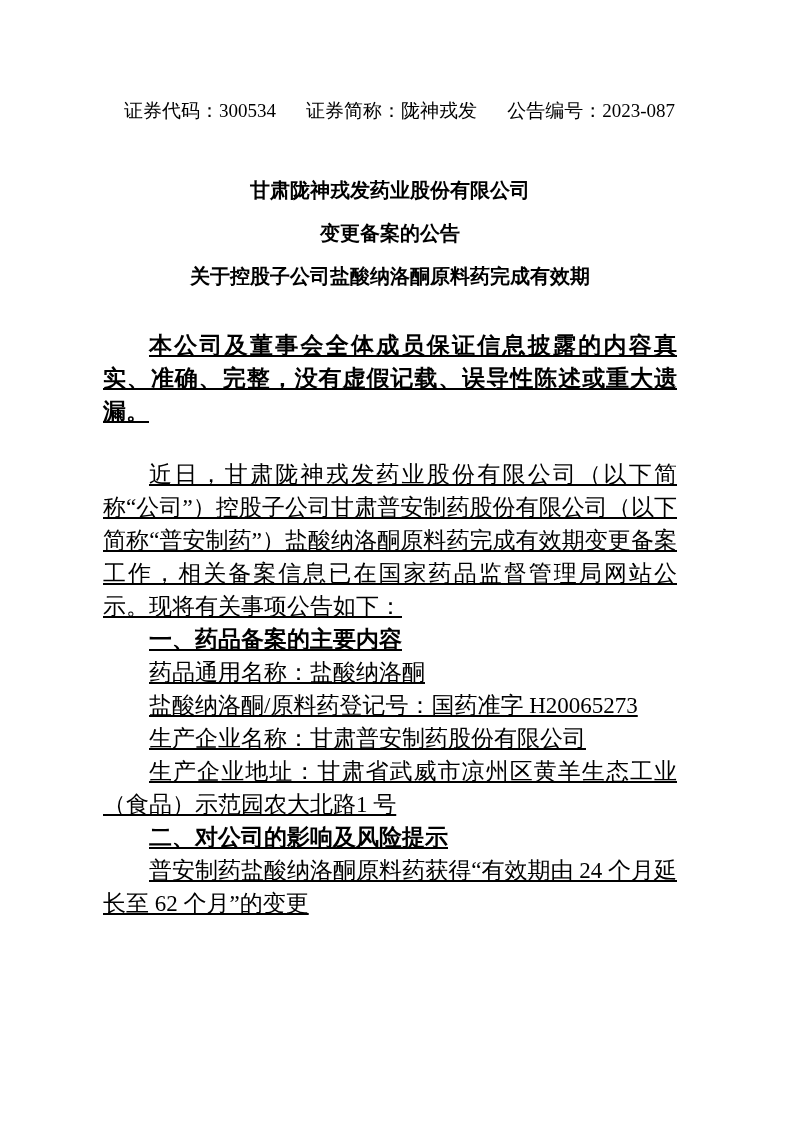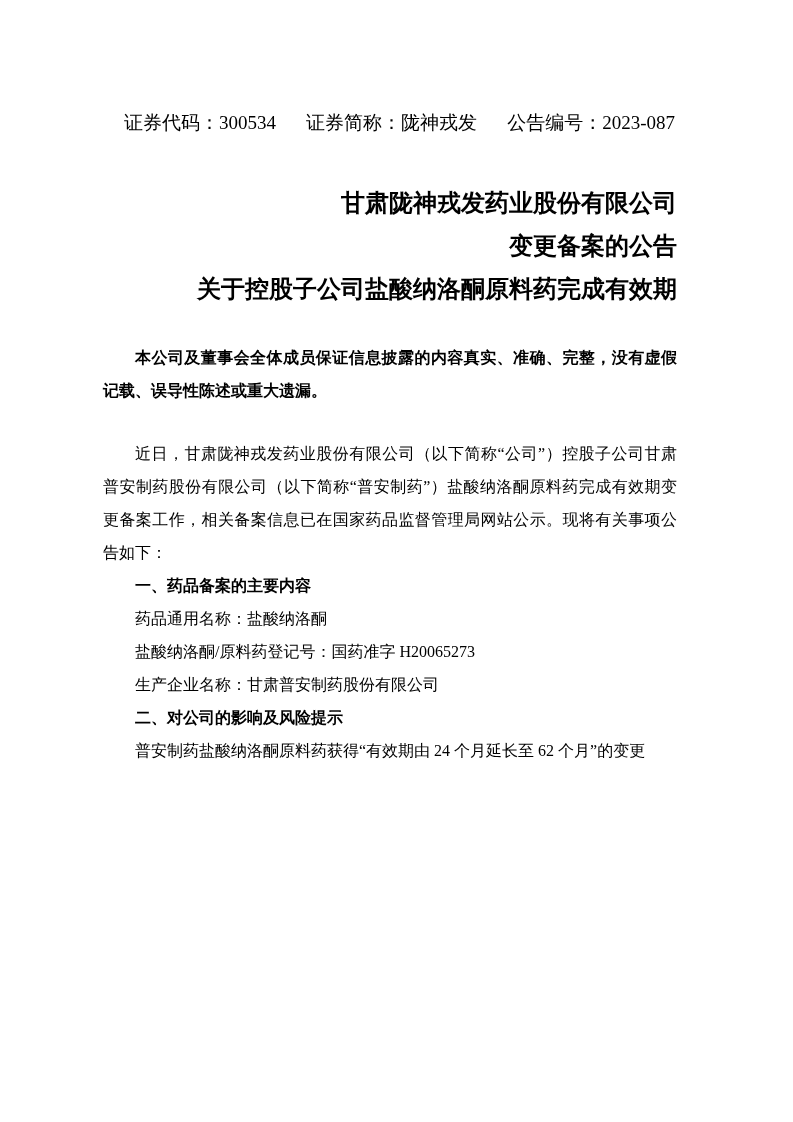--- a/index.html
+++ b/index.html
@@ -12,46 +12,47 @@
     width: 793px;
     height: 1122px;
     background: #ffffff;
     color: #000000;
     overflow: hidden;
     font-family: "Liberation Serif", "DejaVu Serif", serif;
   }
   .content {
     position: absolute;
     left: 103px;
-    top: 12px;
+    top: 0;
     width: 574px;
   }
   .header-row {
     display: flex;
     justify-content: space-between;
     margin-top: 99px;
     padding-left: 21px;
     padding-right: 2px;
     font-size: 19px;
     line-height: 24px;
     white-space: nowrap;
   }
   .title-block {
     margin-top: 46px;
-    text-align: right;
+    text-align: center;
     font-family: "Liberation Sans", "DejaVu Sans", sans-serif;
     font-weight: bold;
-    font-size: 24px;
+    font-size: 20px;
     line-height: 43px;
   }
   p {
     margin: 0;
     text-align: justify;
-    font-size: 16px;
+    font-size: 23px;
     line-height: 33px;
+    text-decoration: underline;
   }
   .indent {
     text-indent: 2em;
   }
   .disclaimer {
     margin-top: 31px;
     font-family: "Liberation Sans", "DejaVu Sans", sans-serif;
     font-weight: bold;
   }
   .intro {
@@ -82,19 +83,20 @@
 
     <p class="disclaimer indent">本公司及董事会全体成员保证信息披露的内容真实、准确、完整，没有虚假记载、误导性陈述或重大遗漏。</p>
 
     <p class="intro indent">近日，甘肃陇神戎发药业股份有限公司（以下简称“公司”）控股子公司甘肃普安制药股份有限公司（以下简称“普安制药”）盐酸纳洛酮原料药完成有效期变更备案工作，相关备案信息已在国家药品监督管理局网站公示。现将有关事项公告如下：</p>
 
     <p class="section-heading indent">一、药品备案的主要内容</p>
 
     <p class="indent">药品通用名称：盐酸纳洛酮</p>
     <p class="indent">盐酸纳洛酮/原料药登记号：国药准字 H20065273</p>
     <p class="indent">生产企业名称：甘肃普安制药股份有限公司</p>
+    <p class="indent">生产企业地址：甘肃省武威市凉州区黄羊生态工业（食品）示范园农大北路1 号</p>
 
     <p class="section-heading indent">二、对公司的影响及风险提示</p>
 
     <p class="indent">普安制药盐酸纳洛酮原料药获得“有效期由 24 个月延长至 62 个月”的变更</p>
 
   </div>
 </div>
 
 </body></html>

